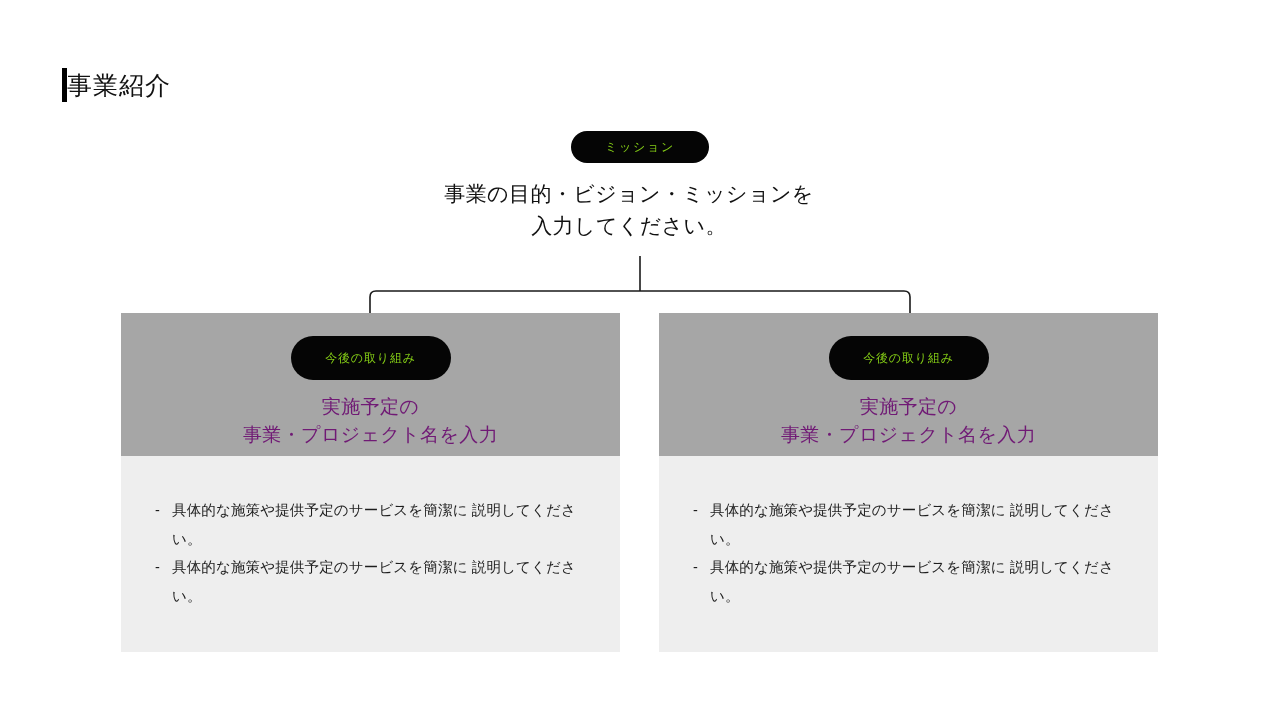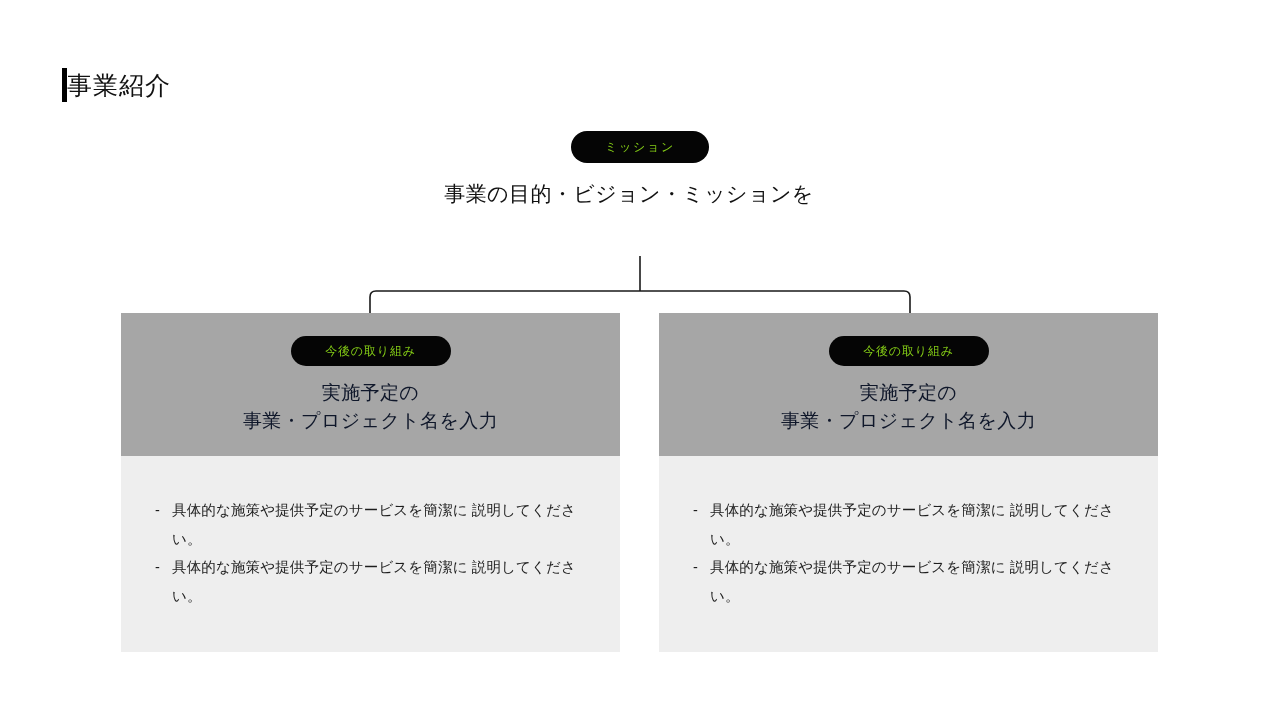--- a/index.html
+++ b/index.html
@@ -103,31 +103,31 @@
     height: 143px;
     background: #a6a6a6;
     display: flex;
     flex-direction: column;
     align-items: center;
     box-sizing: border-box;
     padding-top: 23px;
   }
   .card-pill {
     width: 160px;
-    height: 30px;
+    height: 44px;
     font-size: 12px;
     letter-spacing: 0.07em;
   }
   .card-title {
     margin-top: 13px;
     text-align: center;
     font-size: 19px;
     line-height: 28px;
     letter-spacing: 0.02em;
-    color: #0f172a;
+    color: #701a75;
   }
   .card-title .line { display: block; }
 
   .card-body {
     padding: 40px 34px 0 34px;
     box-sizing: border-box;
   }
   .bullet-list {
     list-style: none;
     margin: 0;
@@ -156,20 +156,21 @@
   <div class="title-accent-bar"></div>
   <div class="slide-title">事業紹介</div>
 </div>
 
 <div class="pill mission-pill">
   <span>ミッション</span>
 </div>
 
 <div class="mission-text">
   <span class="line">事業の目的・ビジョン・ミッションを</span>
+  <span class="line">入力してください。</span>
 </div>
 
 <svg class="connector" viewBox="0 0 1280 70" width="1280" height="70" fill="none">
 
   <path d="M640 6 L640 41" stroke="#1a1a1a" stroke-width="1.6"></path>
 
   <path d="M370 70 L370 47 Q370 41 376 41 L904 41 Q910 41 910 47 L910 70" stroke="#1a1a1a" stroke-width="1.6"></path>
 </svg>
 
 <div class="card card-left">

